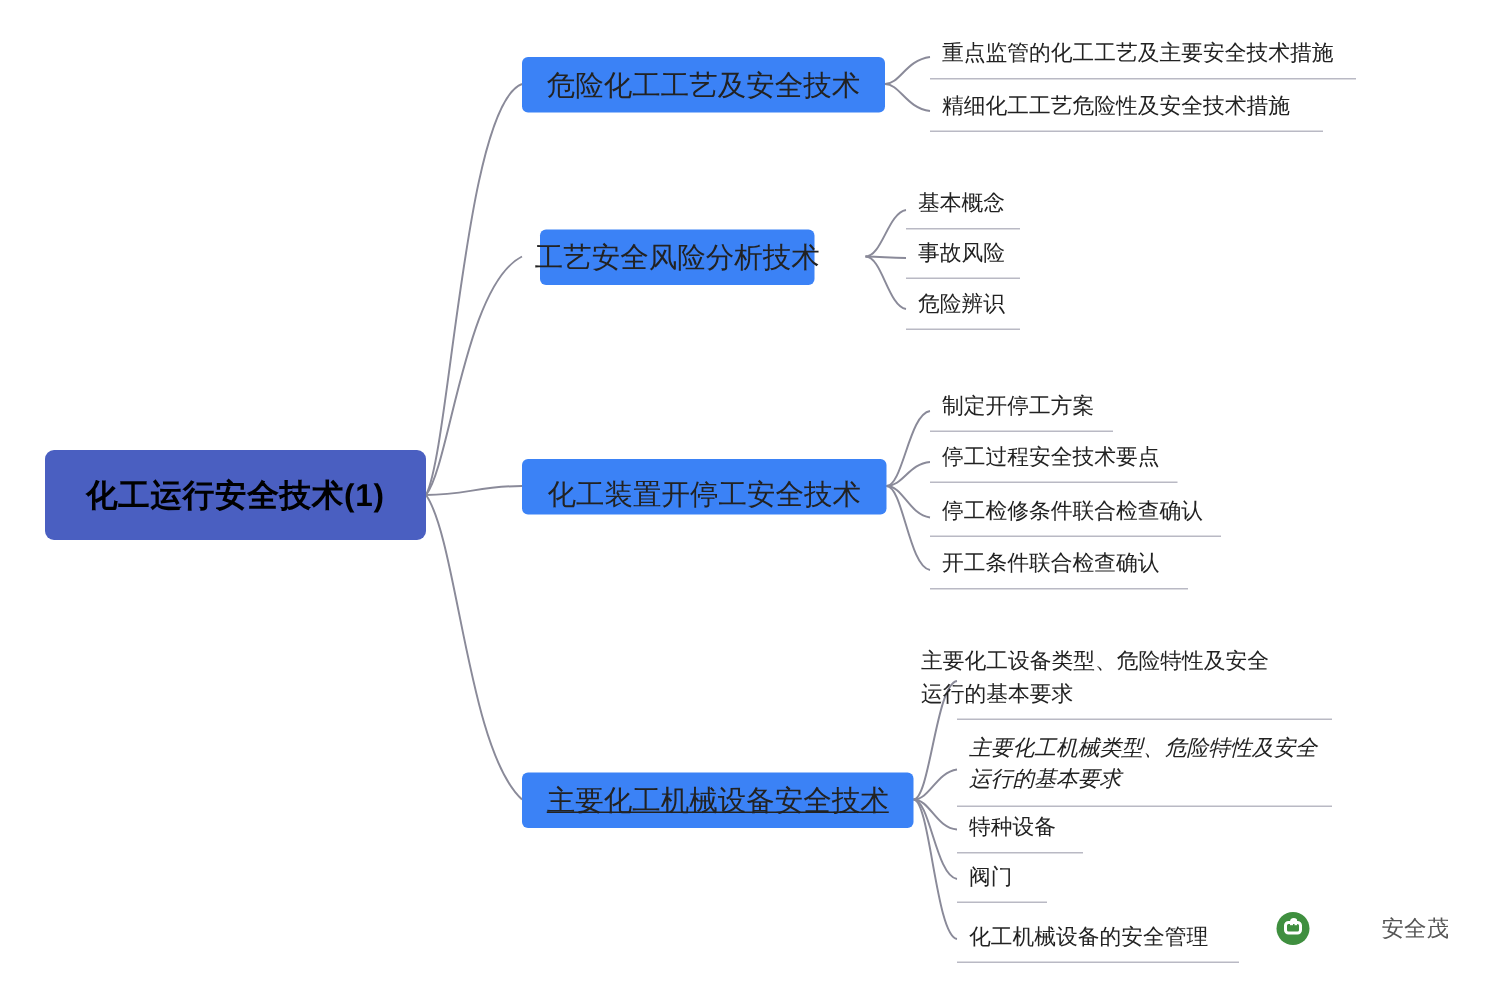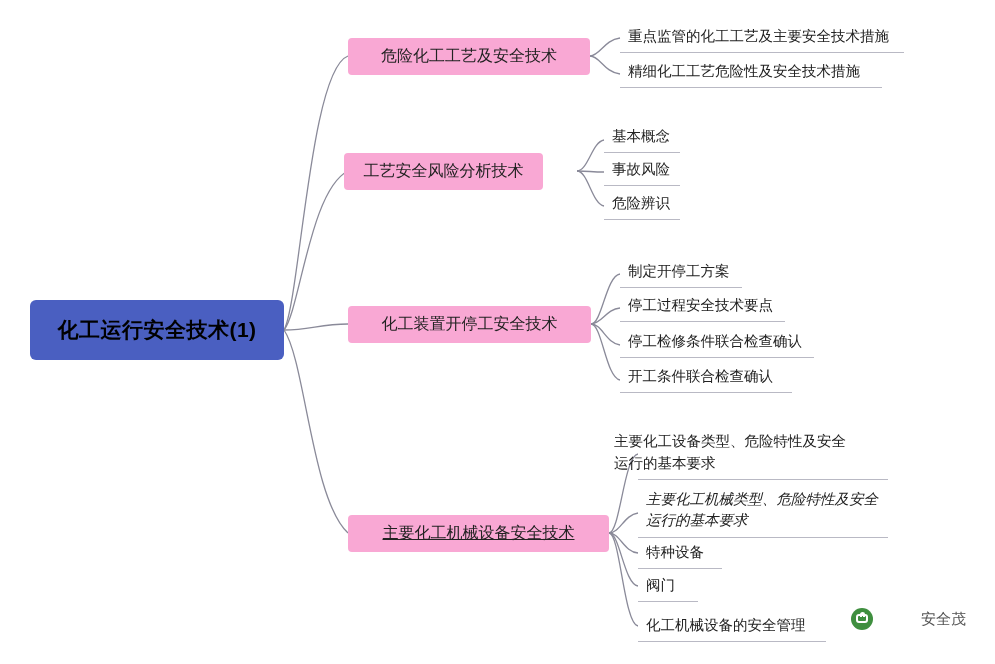--- a/index.html
+++ b/index.html
@@ -35,23 +35,23 @@
     color: #000000;
     font-size: 21px;
     font-weight: bold;
     border-radius: 6px;
     display: flex;
     align-items: center;
     justify-content: center;
     letter-spacing: 0.5px;
   }
   .branch-node {
-    background: #f9a8d4;
+    background: #3b82f6;
     color: #222222;
-    font-size: 16px;
+    font-size: 19px;
     border-radius: 4px;
     display: flex;
     align-items: center;
     justify-content: center;
     padding: 0 14px;
   }
   .leaf-node {
     color: #222222;
     font-size: 14.5px;
     line-height: 1.45;
@@ -147,37 +147,37 @@
   </div>
   <div class="node leaf-node" style="left:624px; top:26px; width:280px; height:24px;">
     <span>重点监管的化工工艺及主要安全技术措施</span>
   </div>
   <div class="leaf-underline" style="left:620px; top:52px; width:284px;"></div>
   <div class="node leaf-node" style="left:624px; top:61px; width:265px; height:24px;">
     <span>精细化工工艺危险性及安全技术措施</span>
   </div>
   <div class="leaf-underline" style="left:620px; top:87px; width:262px;"></div>
 
-  <div class="node branch-node" style="left:344px; top:153px; width:199px; height:37px;">
+  <div class="node branch-node" style="left:360px; top:153px; width:183px; height:37px;">
     <span>工艺安全风险分析技术</span>
   </div>
   <div class="node leaf-node" style="left:608px; top:126px; width:90px; height:24px;">
     <span>基本概念</span>
   </div>
   <div class="leaf-underline" style="left:604px; top:152px; width:76px;"></div>
   <div class="node leaf-node" style="left:608px; top:159px; width:90px; height:24px;">
     <span>事故风险</span>
   </div>
   <div class="leaf-underline" style="left:604px; top:185px; width:76px;"></div>
   <div class="node leaf-node" style="left:608px; top:193px; width:90px; height:24px;">
     <span>危险辨识</span>
   </div>
   <div class="leaf-underline" style="left:604px; top:219px; width:76px;"></div>
 
-  <div class="node branch-node" style="left:348px; top:306px; width:243px; height:37px;">
+  <div class="node branch-node" style="left:348px; top:306px; width:243px; height:37px;align-items:flex-end;">
     <span>化工装置开停工安全技术</span>
   </div>
   <div class="node leaf-node" style="left:624px; top:261px; width:140px; height:24px;">
     <span>制定开停工方案</span>
   </div>
   <div class="leaf-underline" style="left:620px; top:287px; width:122px;"></div>
   <div class="node leaf-node" style="left:624px; top:295px; width:180px; height:24px;">
     <span>停工过程安全技术要点</span>
   </div>
   <div class="leaf-underline" style="left:620px; top:321px; width:165px;"></div>

